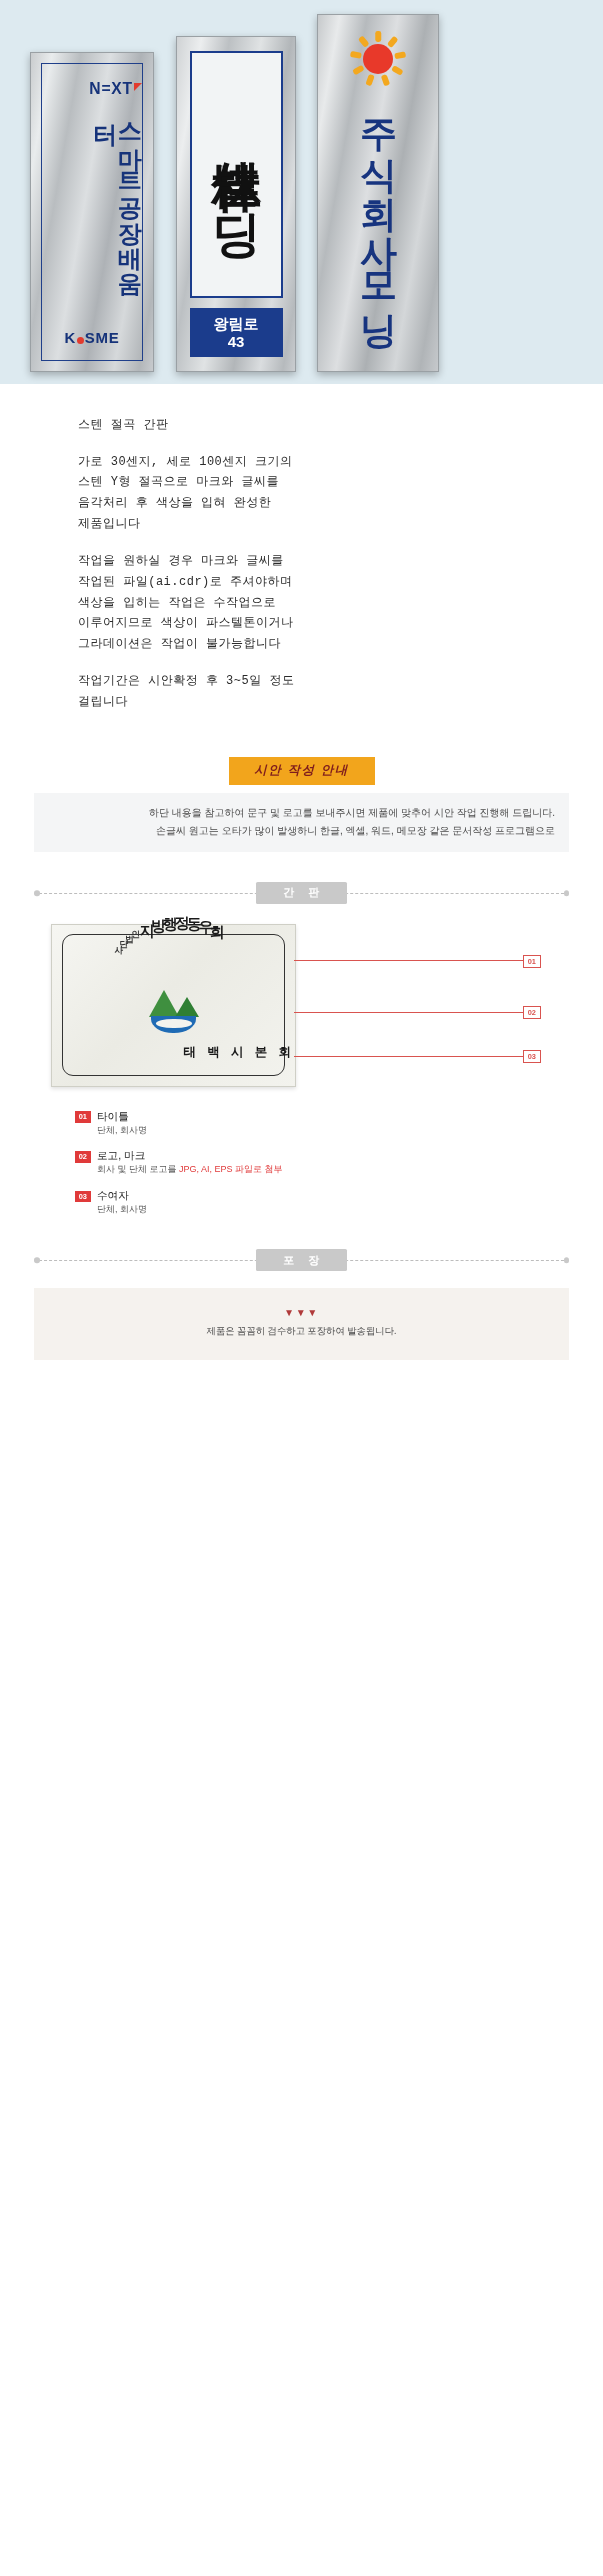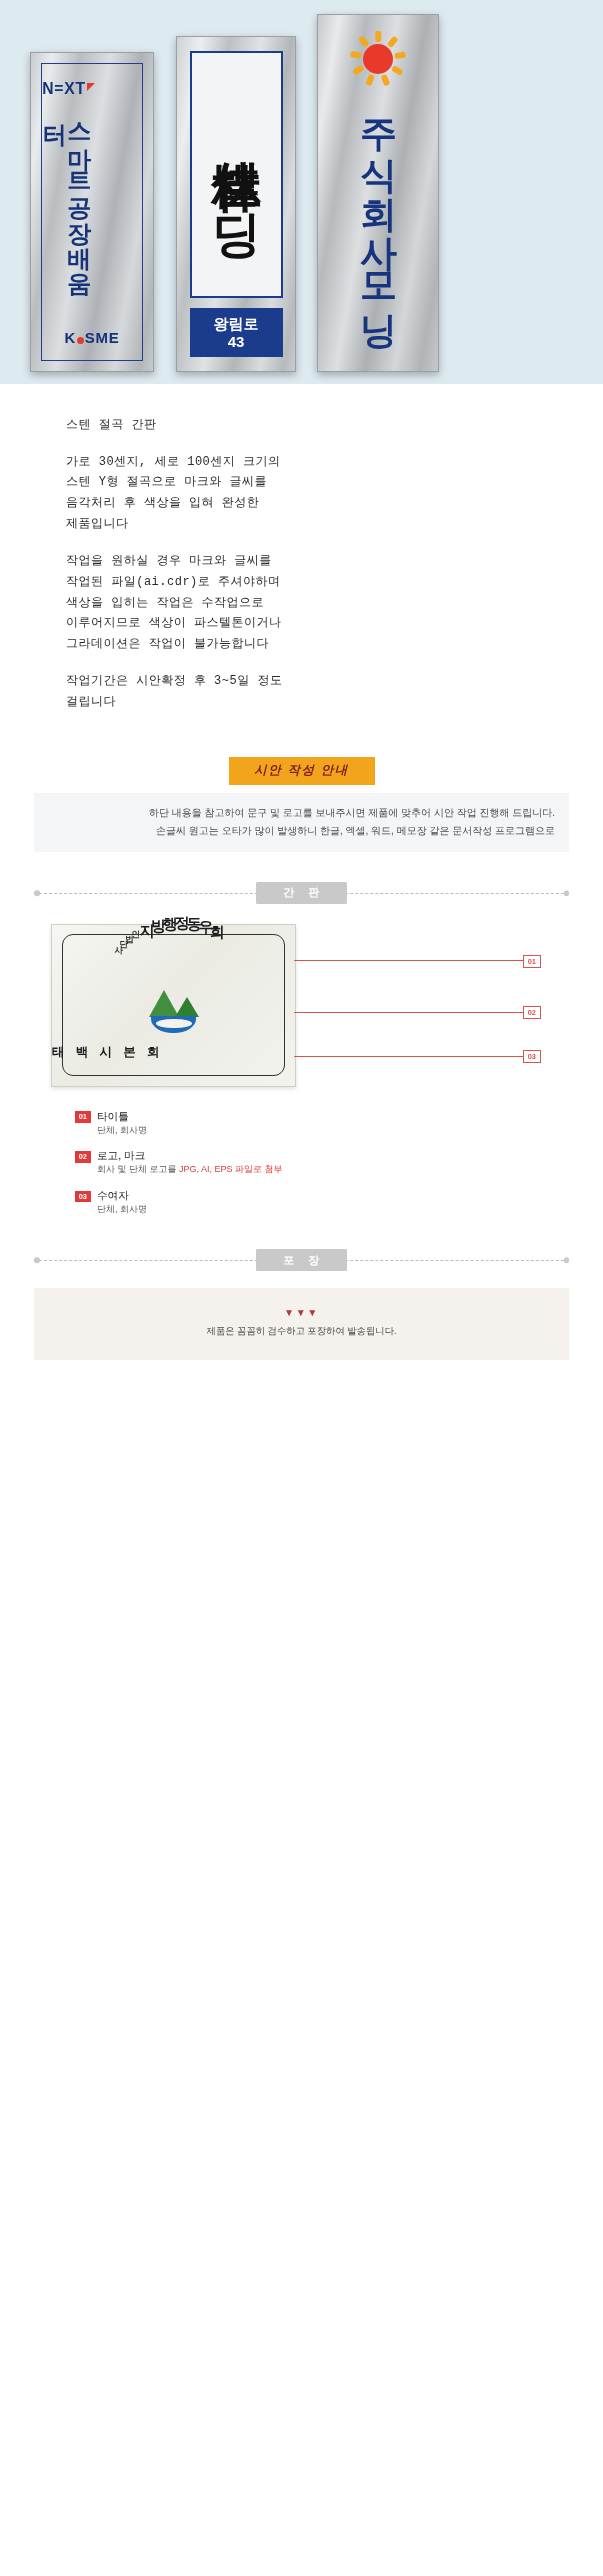--- a/index.html
+++ b/index.html
@@ -40,21 +40,21 @@
     background: linear-gradient(100deg,#c9ccce 0%,#e9eced 12%,#b9bdc0 28%,#dcdfe1 45%,#aeb2b6 62%,#d6d9db 78%,#b2b6b9 92%,#c8cbce 100%);
     box-shadow: 0 3.1px 7.8px rgba(0,0,0,.28);
     border: 0.8px solid #9aa0a4;
   }
   .sign1-inner {
     position: absolute;
     left: 10.2px; top: 10.2px; right: 10.2px; bottom: 10.2px;
     border: 1.6px solid #1f3f8a;
     display: flex;
     flex-direction: column;
-    align-items: flex-start;
+    align-items: flex-end;
   }
   .next-logo {
     margin-top: 15.7px;
     display: flex;
     align-items: center;
     gap: 0.8px;
   }
   .next-logo .txt {
     font-size: 15.7px;
     font-weight: bold;
@@ -196,20 +196,21 @@
   }
 
   
   .desc {
     padding: 31px 0 11px 66px;
     font-family: "Liberation Mono", monospace;
     font-size: 12px;
     line-height: 1.74;
     color: #2b2b2b;
     letter-spacing: 0.5px;
+    margin-left: 12px;
   }
   .desc p { margin: 0 0 15.7px 0; white-space: pre-line; }
   .desc p:last-child { margin-bottom: 0; }
 
   
   .guide-wrap {
     margin-top: 33px;
     padding: 0 34px;
   }
   .guide-title {
@@ -341,21 +342,21 @@
     position: absolute;
     left: 11px; bottom: 6.3px;
     width: 36px; height: 9.4px;
     background: #f3f3ee;
     border-radius: 50%;
   }
   .sub-title {
     position: absolute;
     left: 0; right: 0;
     top: 119px;
-    text-align: left;
+    text-align: right;
     font-size: 12.5px;
     font-weight: bold;
     letter-spacing: 3.9px;
     color: #1a1a1a;
   }
 
   .callout-line {
     position: absolute;
     height: 0.8px;
     background: #d9534f;

